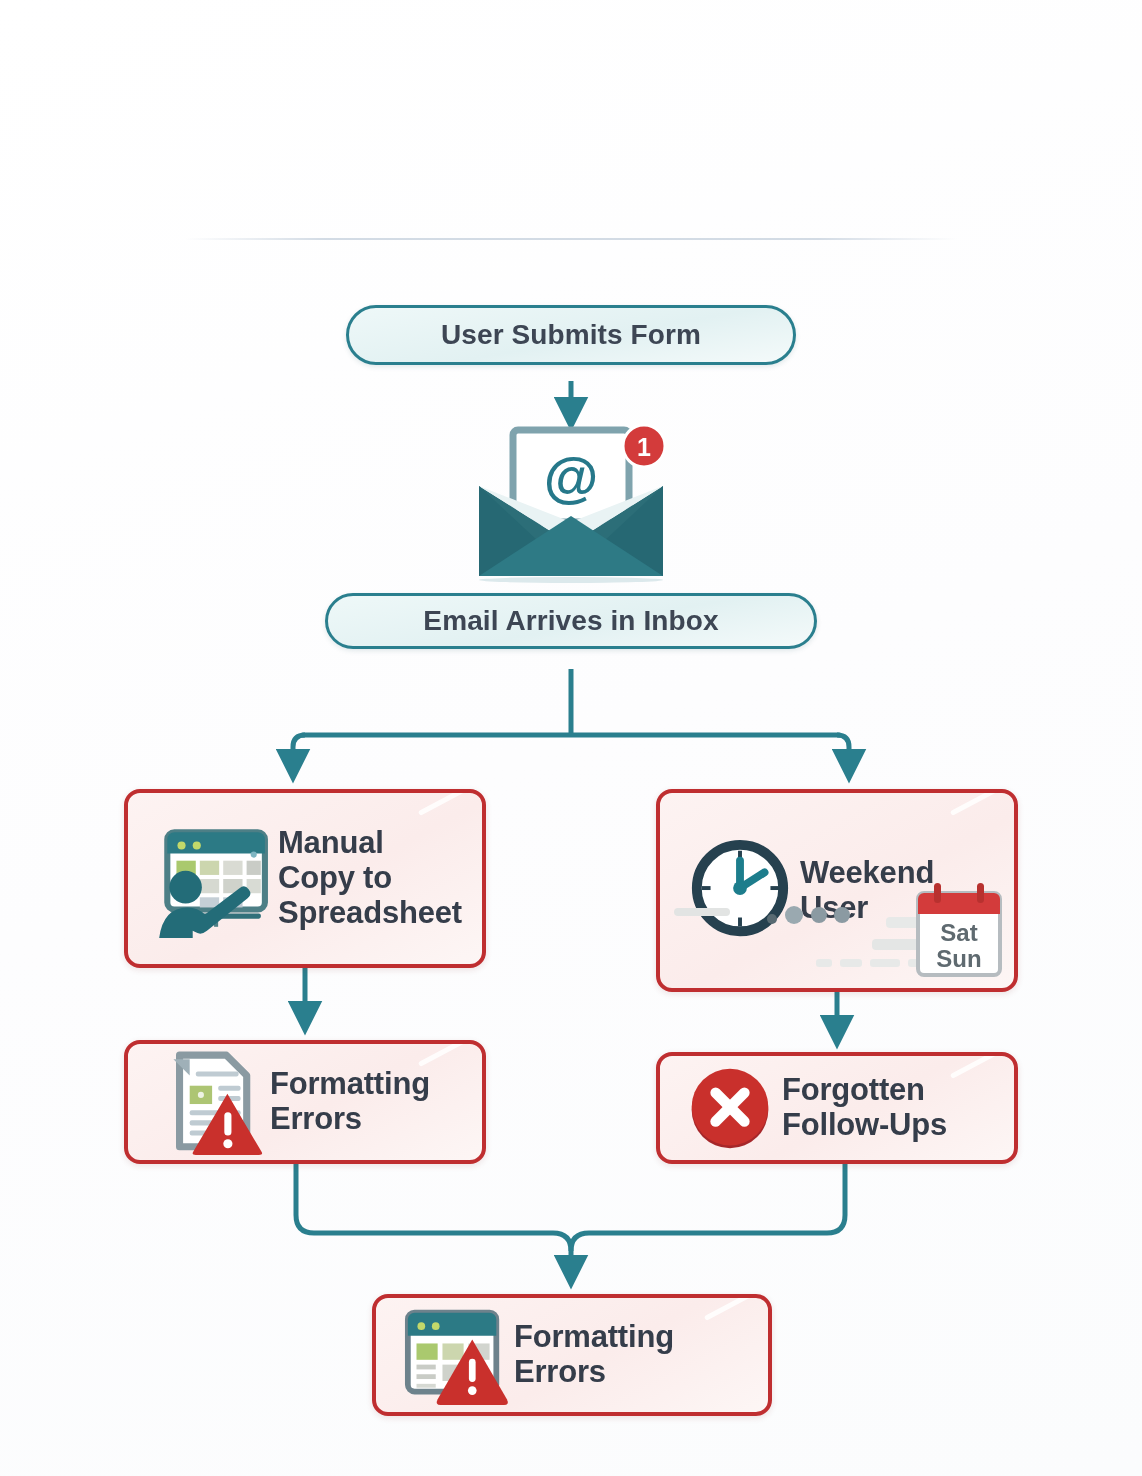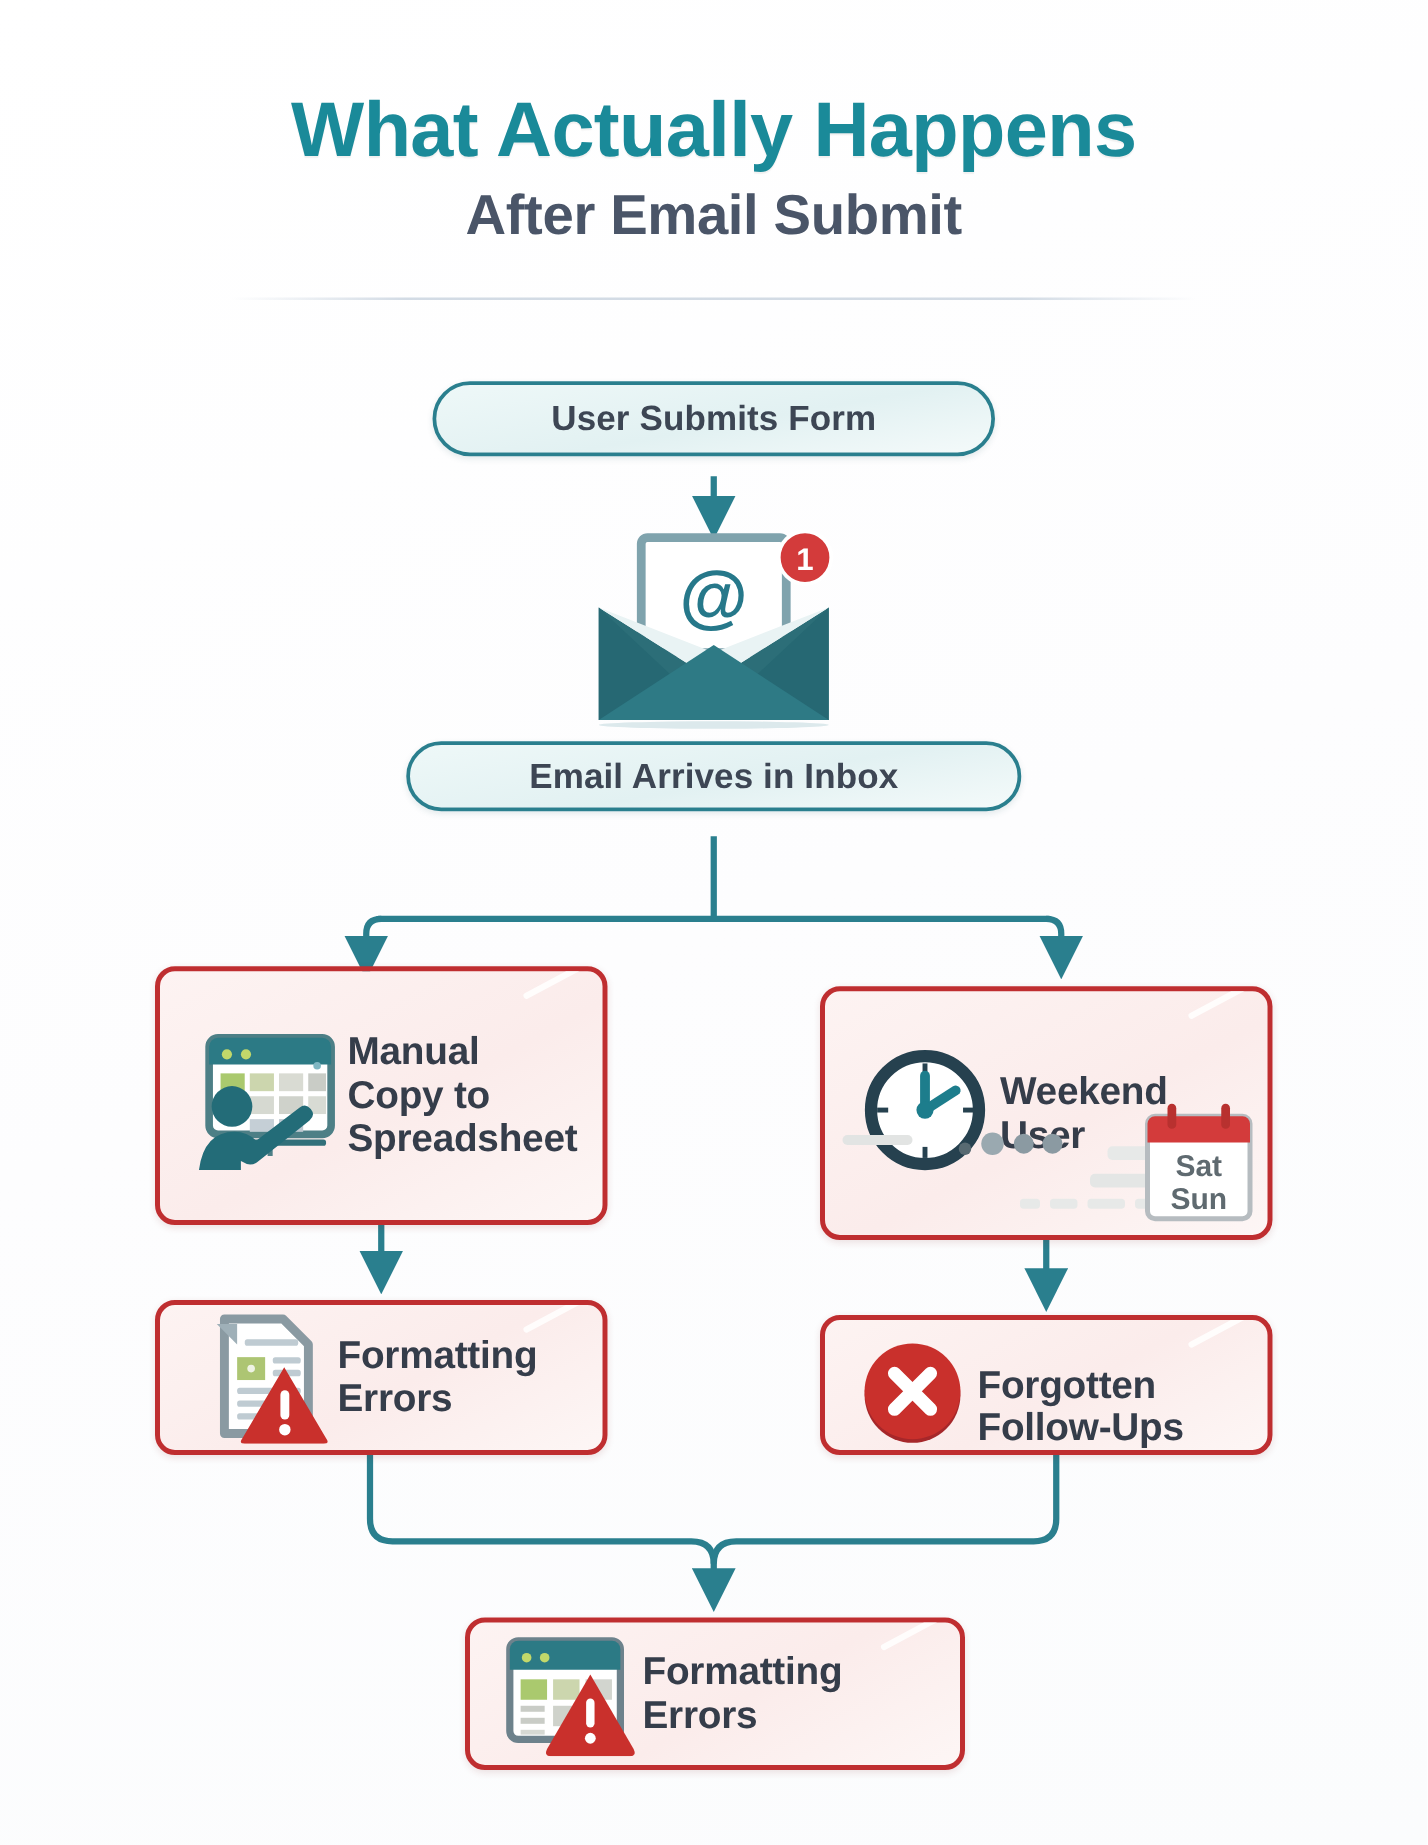--- a/index.html
+++ b/index.html
@@ -108,24 +108,24 @@
     justify-content: center;
   }
   .card-label {
     font-size: 31px;
     font-weight: bold;
     color: #353d4a;
     line-height: 1.12;
     letter-spacing: -0.2px;
   }
 
-  #card-manual-copy { left: 124px;  top: 773px;  width: 362px; height: 207px; padding: 0 8px 0 14px; }
+  #card-manual-copy { left: 124px;  top: 789px;  width: 362px; height: 179px; padding: 0 8px 0 14px; }
   #card-weekend     { left: 656px;  top: 789px;  width: 362px; height: 203px; padding: 0 8px 0 20px; }
   #card-formatting-1{ left: 124px;  top: 1040px; width: 362px; height: 124px; padding: 0 8px 0 14px; }
-  #card-forgotten   { left: 656px;  top: 1052px; width: 362px; height: 112px; padding: 0 8px 0 18px; align-items: flex-end; }
+  #card-forgotten   { left: 656px;  top: 1052px; width: 362px; height: 112px; padding: 0 8px 0 18px; }
   #card-formatting-2{ left: 372px;  top: 1294px; width: 400px; height: 122px; padding: 0 8px 0 18px; }
 
   #card-manual-copy  .card-icon { width: 136px; }
   #card-weekend      .card-icon { width: 120px; }
   #card-formatting-1 .card-icon { width: 128px; }
   #card-forgotten    .card-icon { width: 104px; }
   #card-formatting-2 .card-icon { width: 120px; }
 
   
   #envelope-illustration {
@@ -143,24 +143,20 @@
     width: 1142px;
     height: 1476px;
     pointer-events: none;
   }
 </style>
 </head>
 <body>
 
 <div class="canvas">
 
-  <div class="title-block">
-    <div class="title-main">What Actually Happens</div>
-    <div class="title-sub">After Email Submit</div>
-  </div>
   <div class="title-divider"></div>
 
   <svg id="connectors" viewBox="0 0 1142 1476" width="1142" height="1476">
     <defs>
       <marker id="arrowTeal" viewBox="0 0 12 12" refX="6" refY="6" markerWidth="7" markerHeight="7" orient="auto-start-reverse">
         <path d="M 0 0 L 12 6 L 0 12 z" fill="#2a7f8e"></path>
       </marker>
     </defs>
 
     <path d="M 571 381 L 571 414" stroke="#2a7f8e" stroke-width="5" fill="none" marker-end="url(#arrowTeal)"></path>

